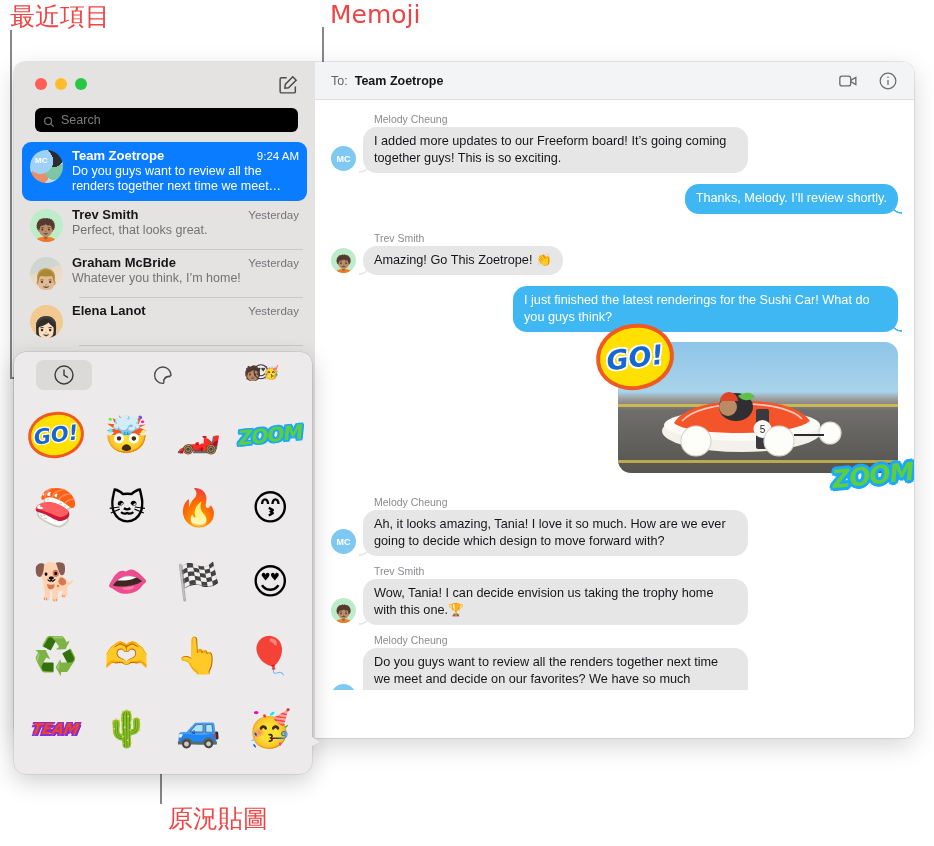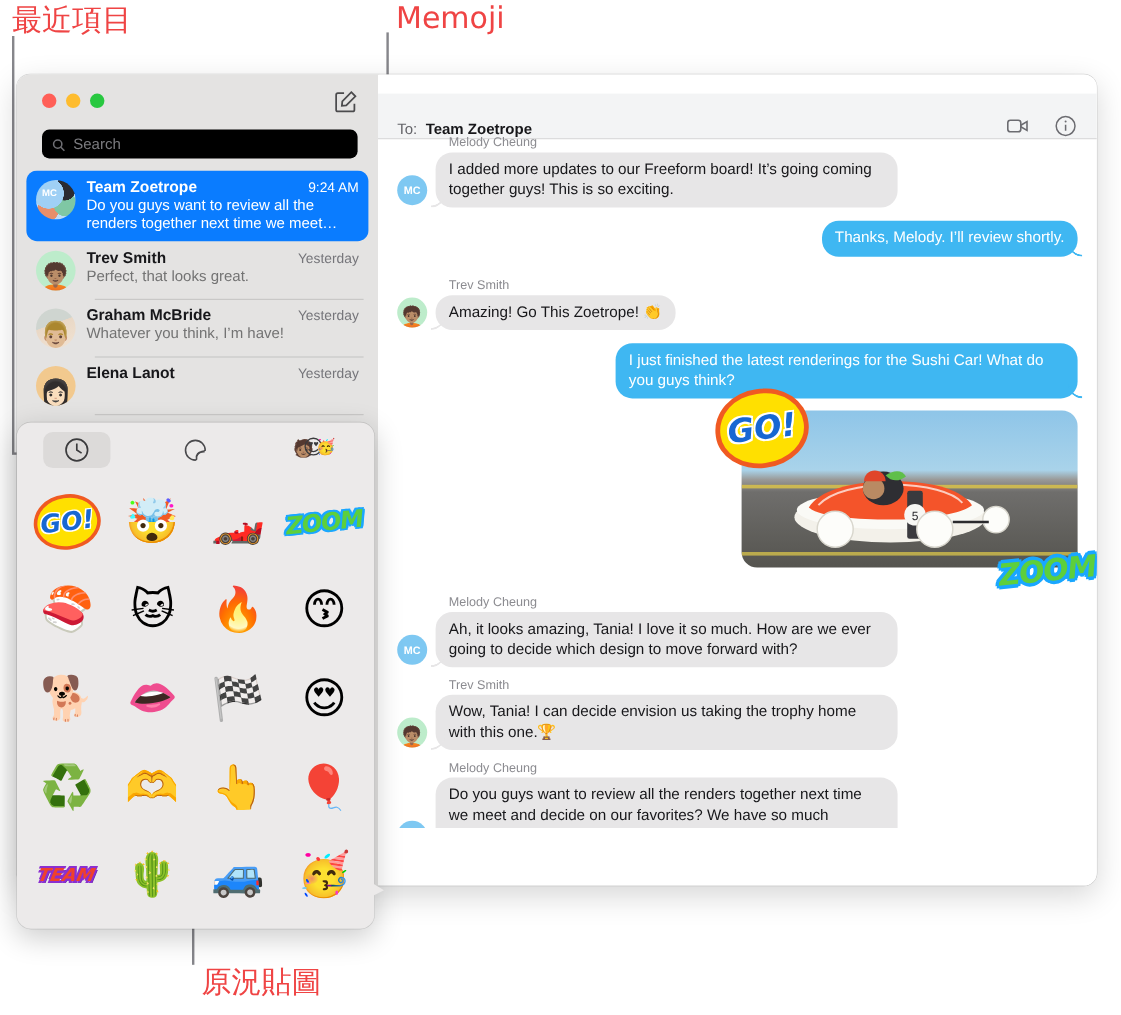--- a/index.html
+++ b/index.html
@@ -64,22 +64,22 @@
   .cbody{flex:1 1 auto;min-width:0;}
   .crow1{display:flex;align-items:baseline;justify-content:space-between;gap:6px;}
   .cname{font-size:13px;font-weight:700;color:#17171a;white-space:nowrap;overflow:hidden;text-overflow:ellipsis;}
   .ctime{font-size:11.5px;color:#75757a;flex:0 0 auto;}
   .cprev{font-size:12.5px;line-height:15px;color:#737373;margin-top:1px;}
   .convo.sel .cname,.convo.sel .ctime,.convo.sel .cprev{color:#ffffff;}
 
   
   .pane{position:absolute;left:301px;top:0;right:0;bottom:0;background:#ffffff;}
   .pane-header{
-    position:absolute;left:0;top:16px;right:0;height:38px;background:#f3f4f5;
-    border-bottom:.5px solid #dcdcdd;display:flex;align-items:flex-end;padding:0 16px;
+    position:absolute;left:0;top:0;right:0;height:38px;background:#f3f4f5;
+    border-bottom:.5px solid #dcdcdd;display:flex;align-items:center;padding:0 16px;
     box-sizing:border-box;
   }
   .to-lbl{font-size:12.5px;color:#65656a;margin-right:7px;}
   .to-val{font-size:12.5px;font-weight:700;color:#17171a;}
   .hdr-actions{margin-left:auto;display:flex;align-items:center;gap:20px;color:#6c6c71;}
   .hdr-ic{width:20px;height:20px;cursor:pointer;}
 
   .thread{position:absolute;left:0;top:38px;right:0;bottom:48px;overflow:hidden;padding-top:6px;}
   .msg-row{display:flex;align-items:flex-end;gap:7px;padding:0 16px;margin-bottom:2px;}
   .msg-row.out{justify-content:flex-end;}
@@ -281,21 +281,21 @@
 
         <div class="convo">
           <div class="sep"></div>
           <div class="av" style="background:linear-gradient(160deg,#cfd5d0 0 40%,#e9d8c6 41%,#f1e2d2 100%);
                       display:flex;align-items:flex-end;justify-content:center;font-size:21px;line-height:1;">👨🏼</div>
           <div class="cbody">
             <div class="crow1">
               <span class="cname">Graham McBride</span>
               <span class="ctime">Yesterday</span>
             </div>
-            <div class="cprev">Whatever you think, I’m have!</div>
+            <div class="cprev">Whatever you think, I’m home!</div>
           </div>
         </div>
 
         <div class="convo">
           <div class="sep"></div>
           <div class="av" style="background:#f2c98e;display:flex;align-items:flex-end;justify-content:center;font-size:21px;line-height:1;">👩🏻</div>
           <div class="cbody">
             <div class="crow1">
               <span class="cname">Elena Lanot</span>
               <span class="ctime">Yesterday</span>

